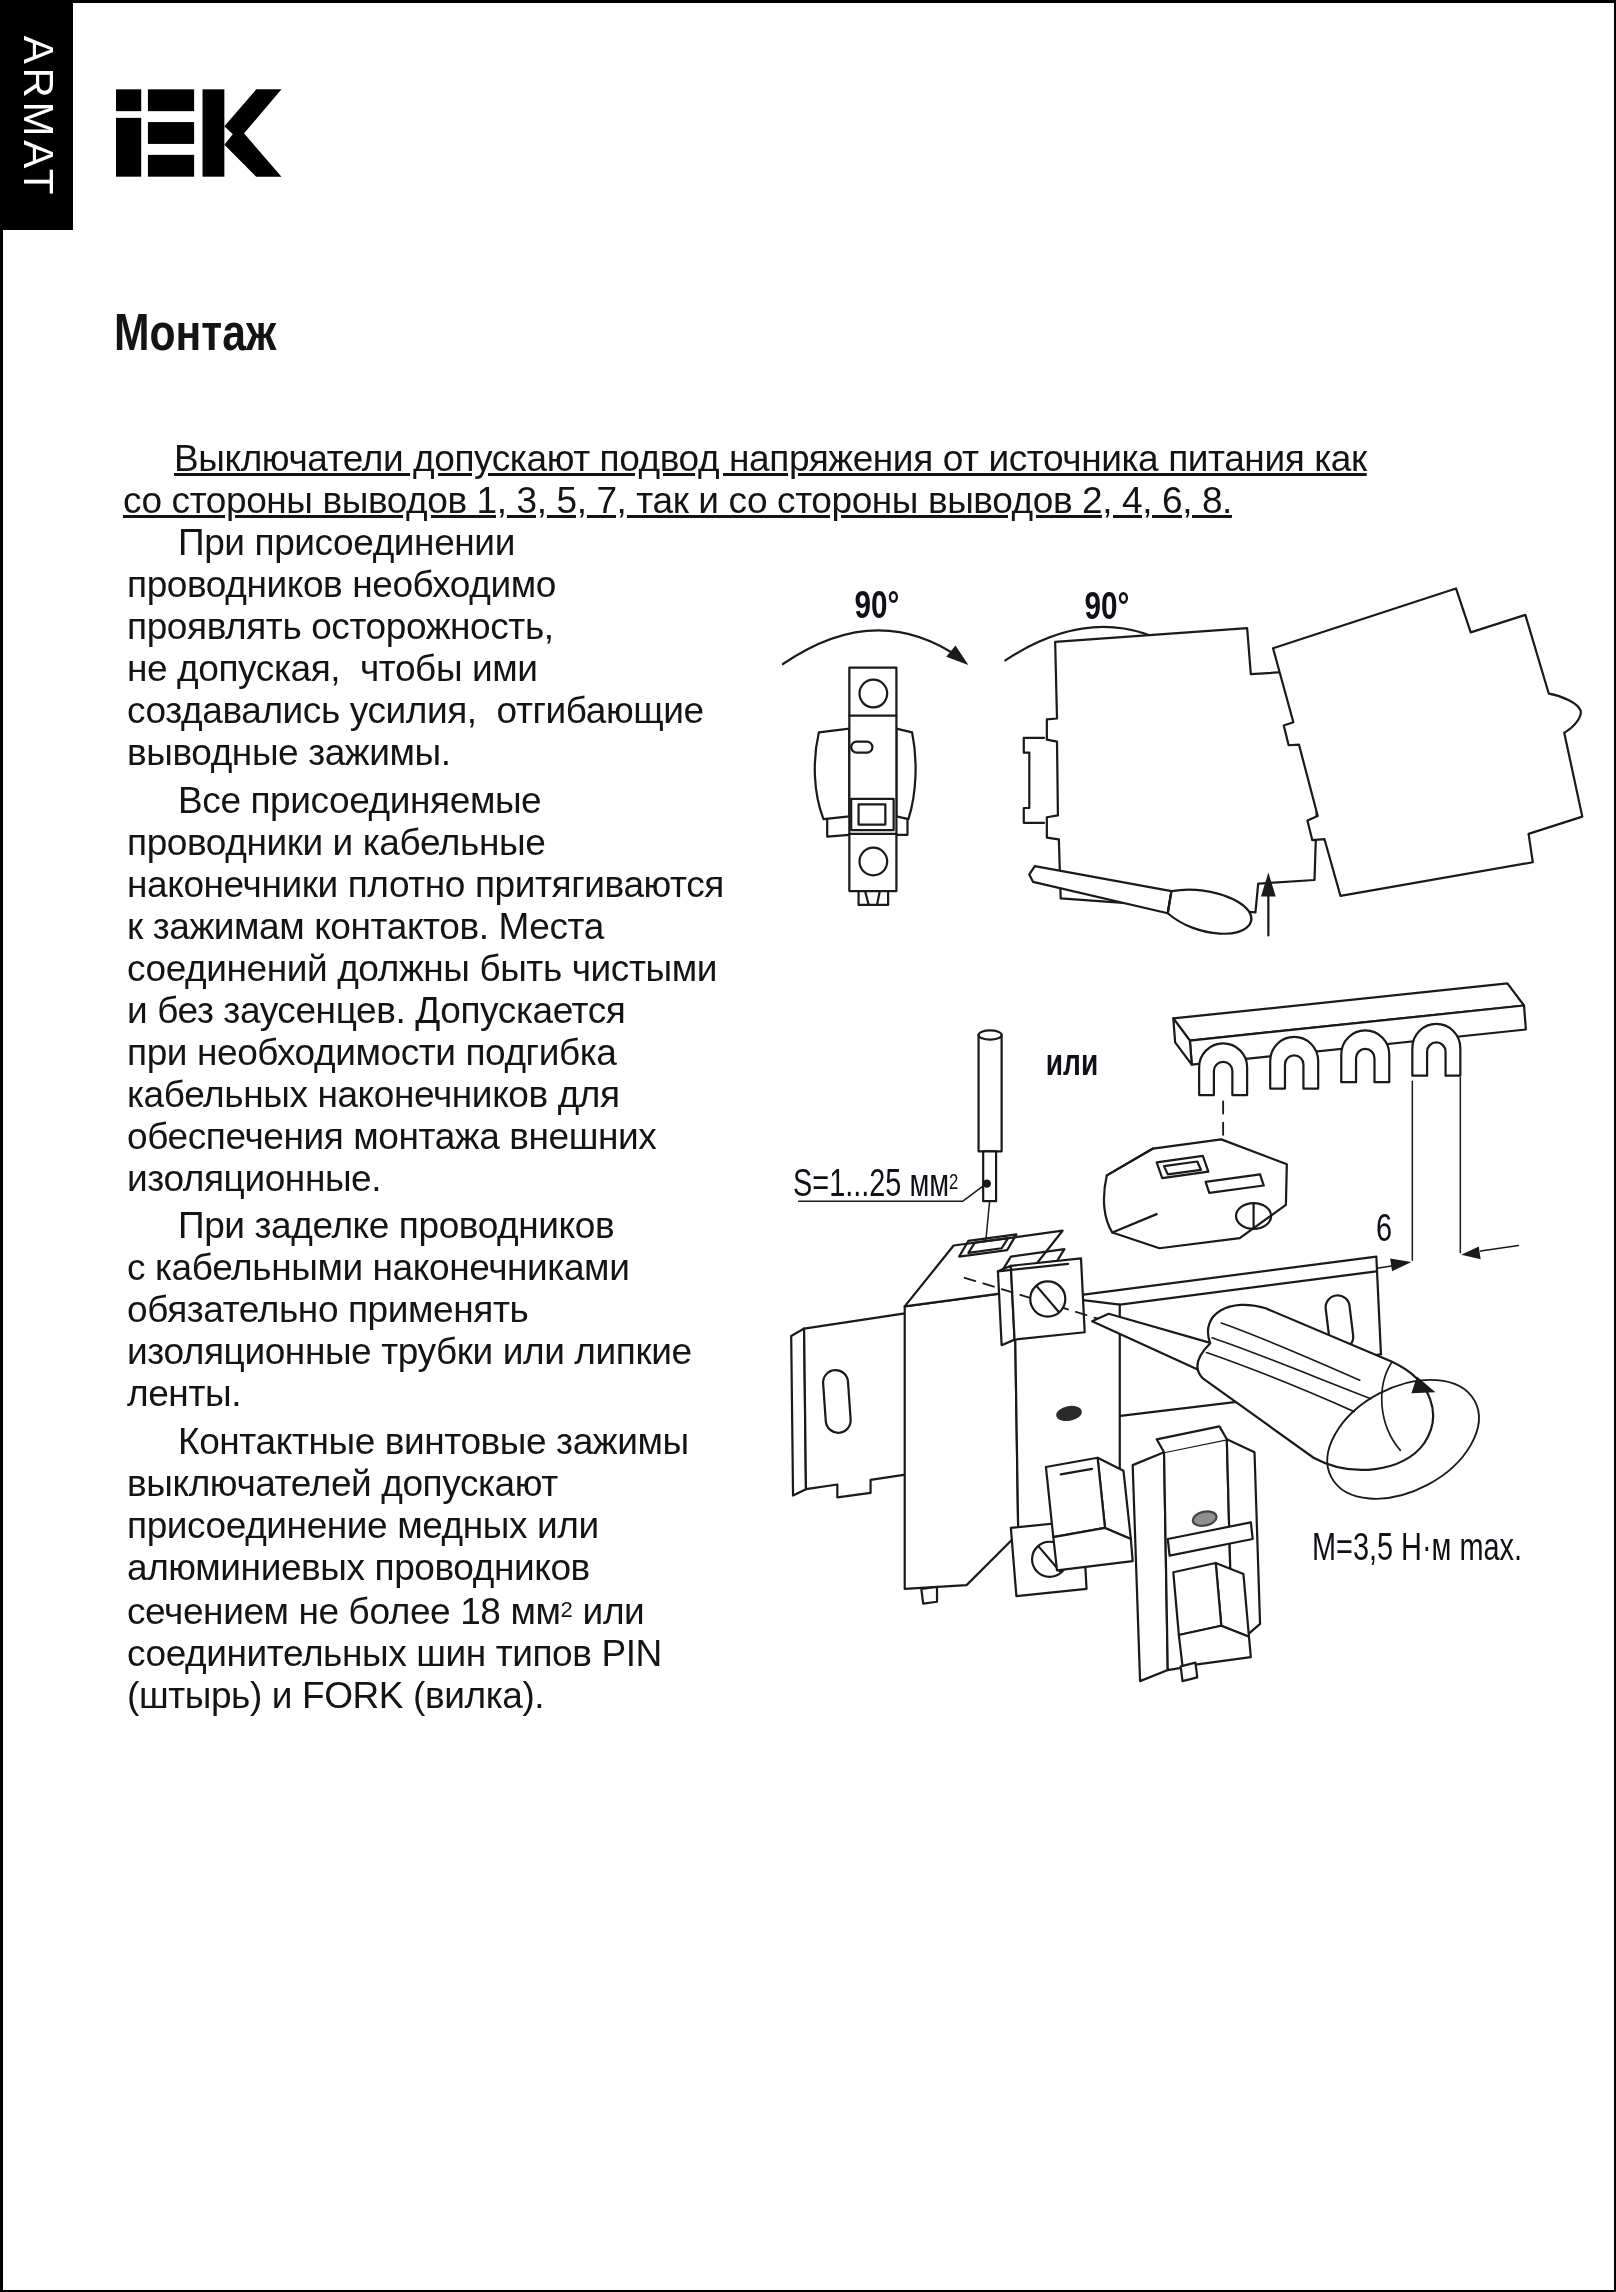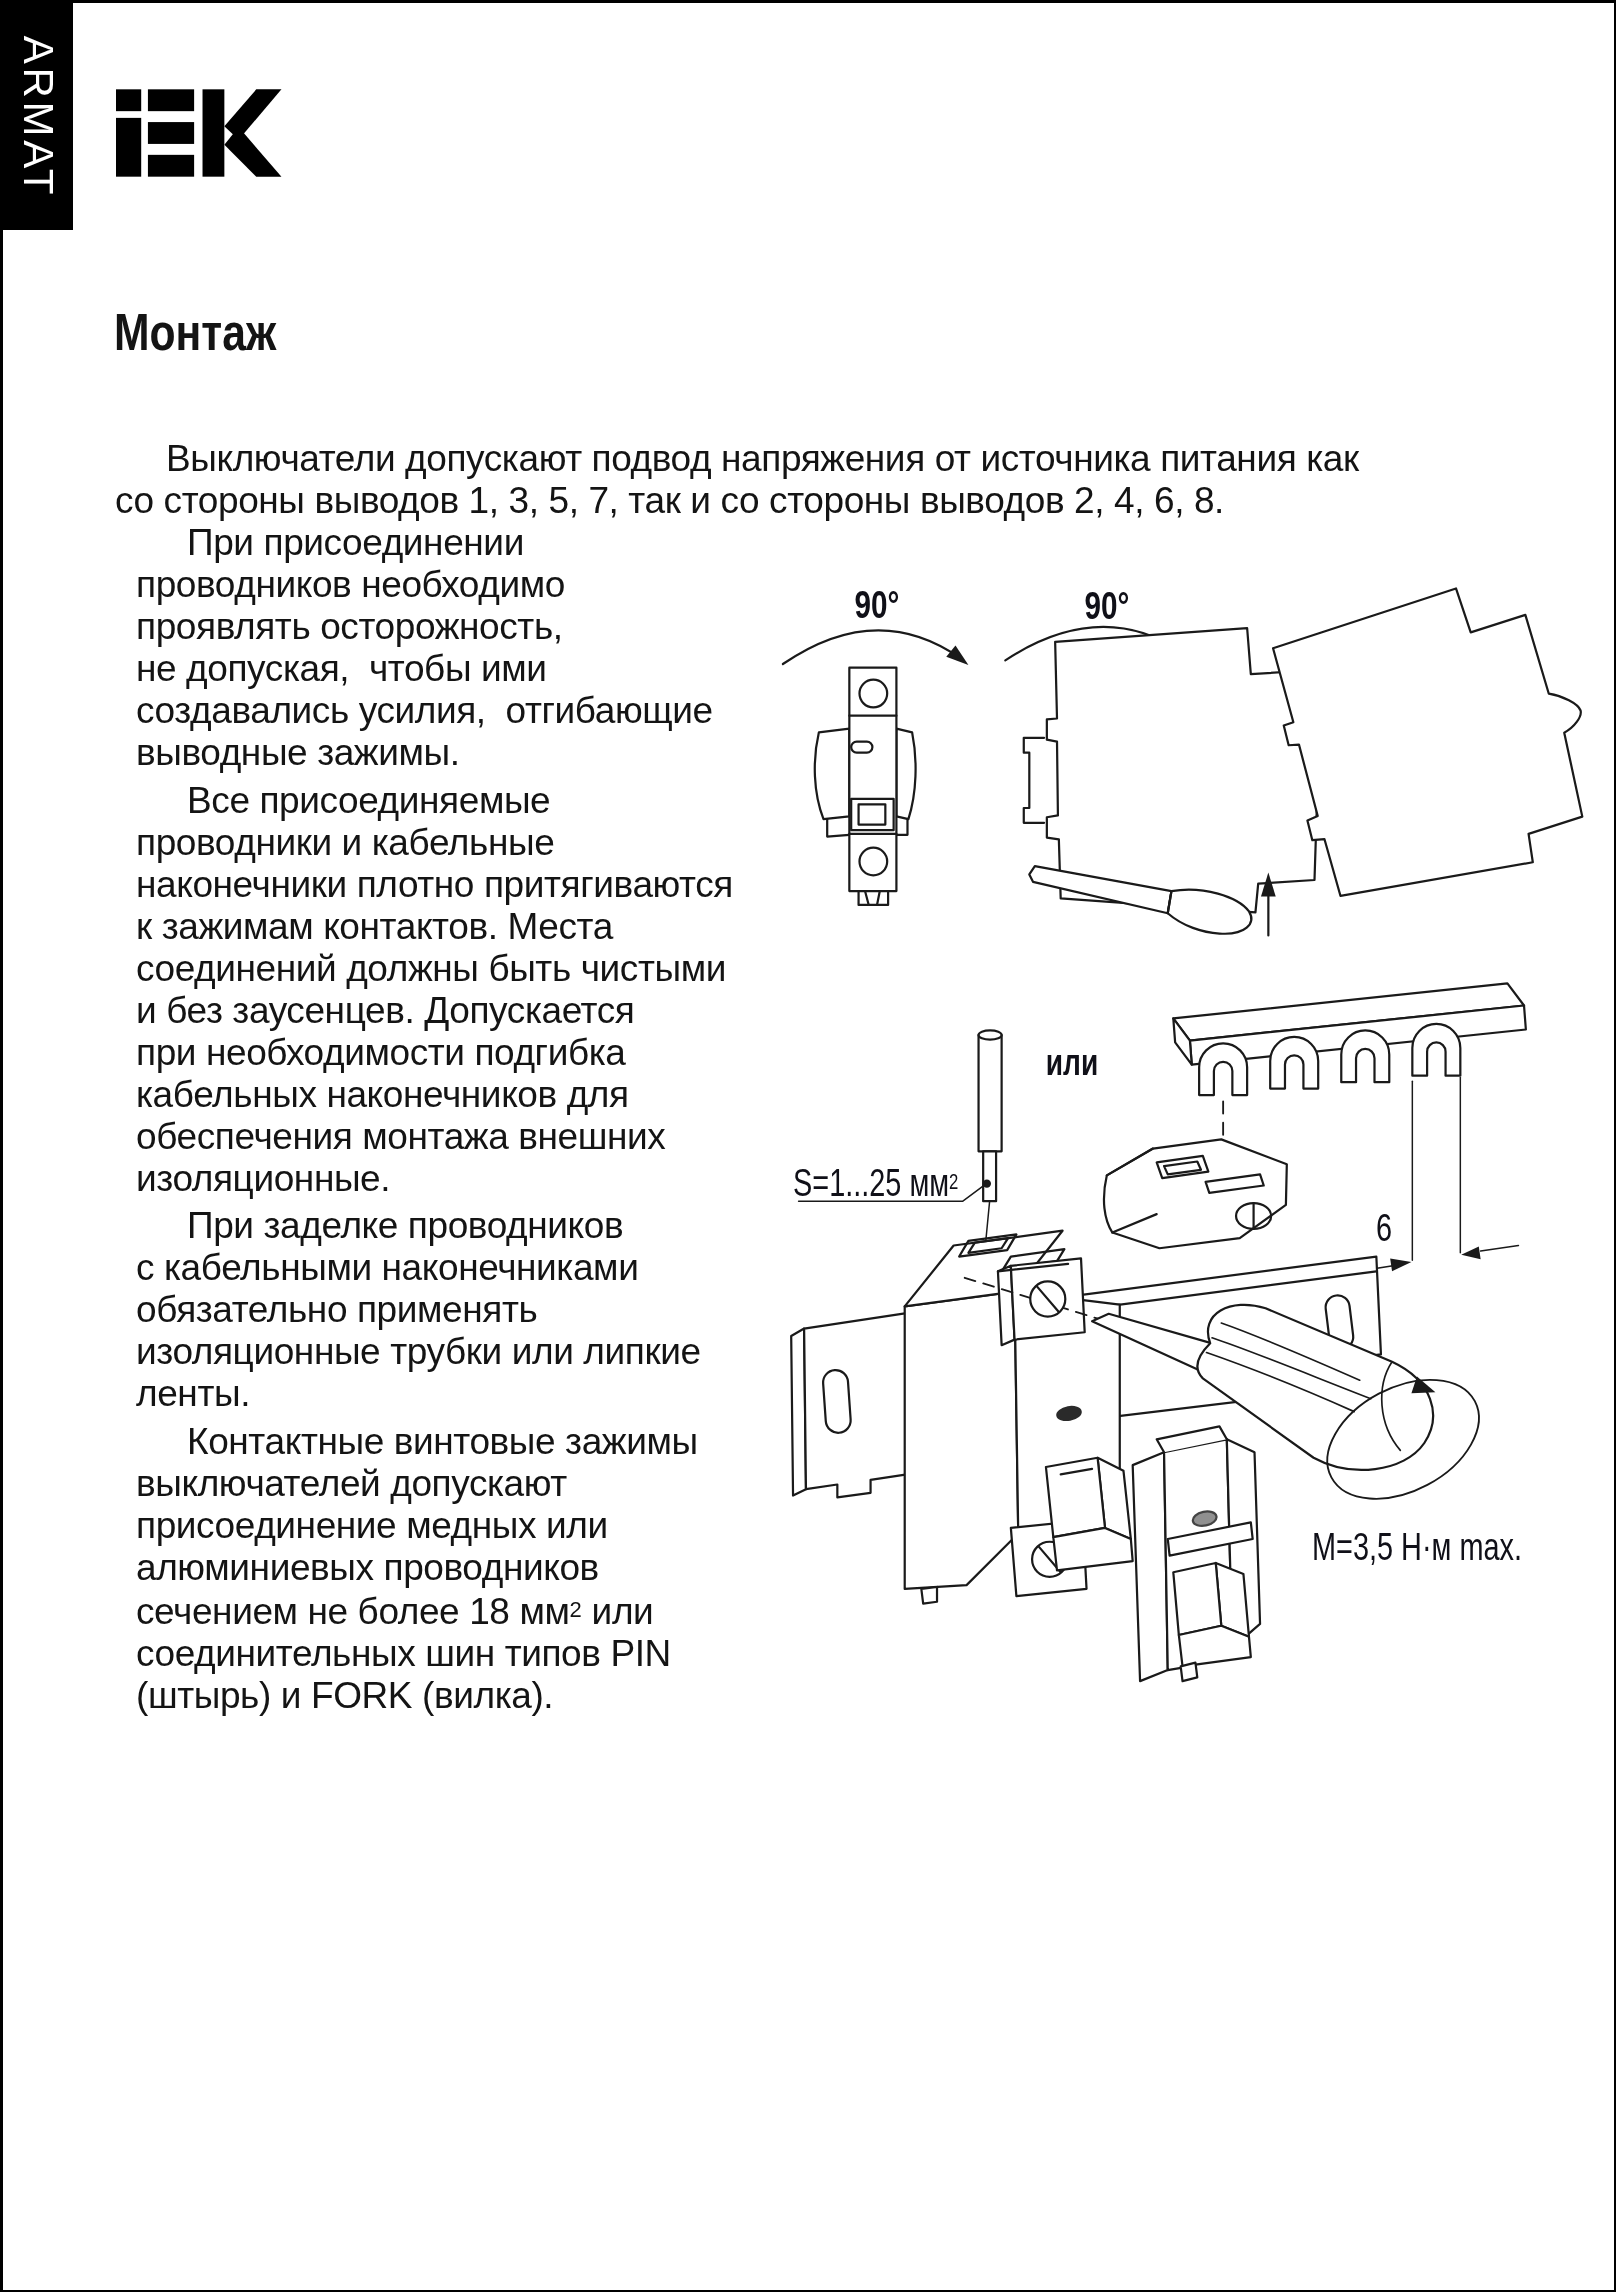--- a/index.html
+++ b/index.html
@@ -27,22 +27,22 @@
   .title{
     position:absolute;left:111px;top:301px;
     font-size:52px;font-weight:bold;line-height:1.1;
     transform:scaleX(0.82);transform-origin:left center;white-space:nowrap;
   }
   .para{
     white-space:pre-wrap;
     font-size:37px;line-height:42px;letter-spacing:-0.4px;
     text-indent:51px;margin:0 0 5.5px 0;
   }
-  .p1{position:absolute;left:112px;top:435px;width:1403px;}
-  .col{position:absolute;left:133px;top:519px;width:711px;}
+  .p1{position:absolute;left:120px;top:435px;width:1403px;text-decoration:underline;}
+  .col{position:absolute;left:124px;top:519px;width:711px;}
   sup.s2{font-size:22px;vertical-align:7.4px;letter-spacing:0;}
   
   .figlabel{
     position:absolute;font-size:38px;color:#101018;white-space:nowrap;
     transform:scaleX(0.76);transform-origin:left center;
   }
   .figlabel.center{transform:translateX(-50%) scaleX(0.76);transform-origin:center;}
   .lbl-angle{font-weight:bold;font-size:39px;}
   .lbl-or{font-weight:bold;font-size:37px;}
   .art{position:absolute;left:0;top:0;width:1617px;height:2293px;}

